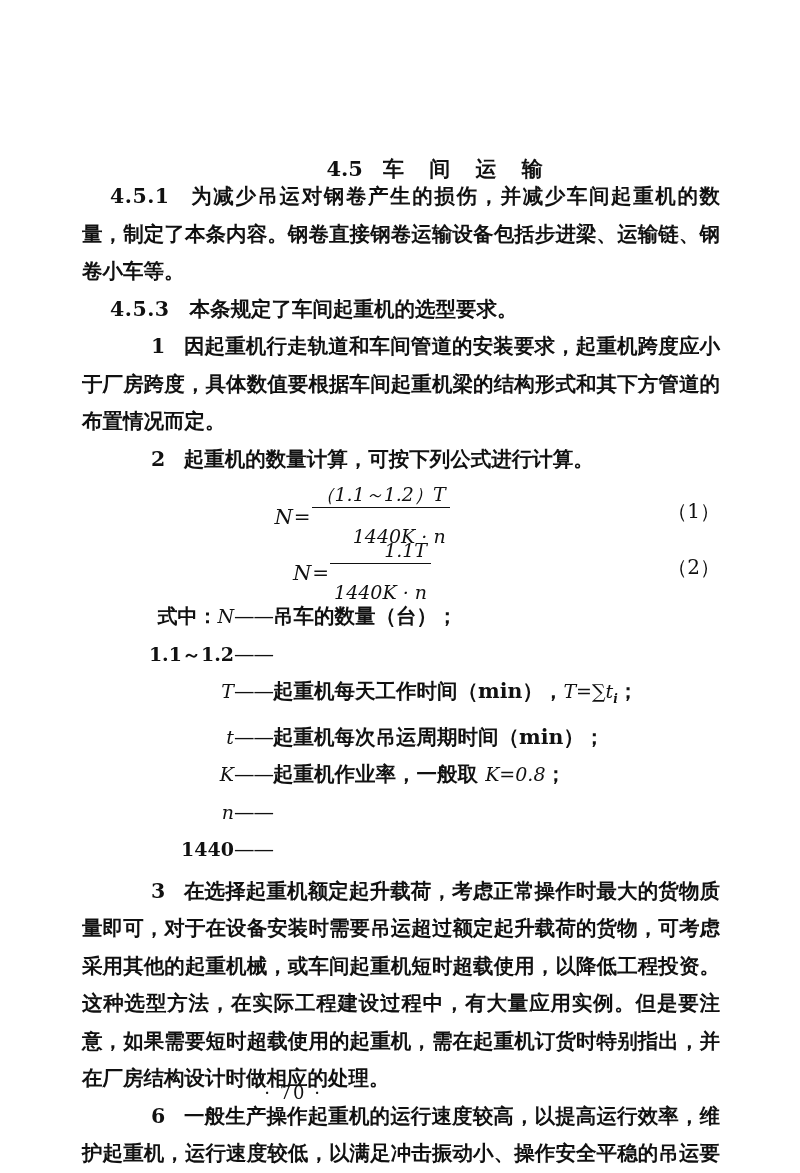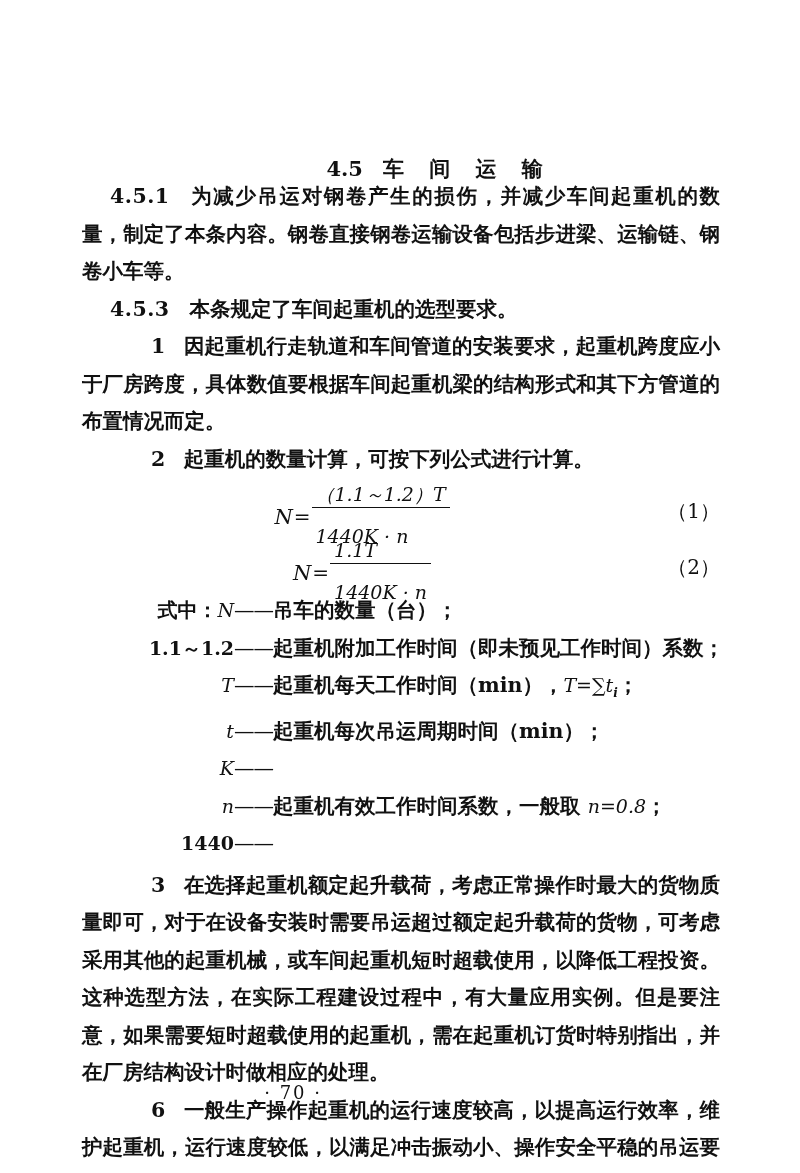--- a/index.html
+++ b/index.html
@@ -116,21 +116,21 @@
     font-size: 21px;
   }
   .eq .eqsign {
     vertical-align: middle;
     margin: 0 1px;
     font-size: 20px;
   }
   .frac {
     display: inline-block;
     vertical-align: middle;
-    text-align: left;
+    text-align: right;
     position: relative;
     top: -1px;
   }
   .frac .num,
   .frac .den {
     display: block;
     padding: 0 4px;
     font-size: 19px;
     line-height: 23px;
     white-space: nowrap;
@@ -235,55 +235,54 @@
       <div class="formula-num">（1）</div>
     </div>
 
     <div class="formula-row" style="margin-top:4px;">
       <div class="formula-center">
         <span class="eq"><span class="lhs">N</span><span class="eqsign">=</span><span class="frac"><span class="num it">1.1T</span><span class="den it">1440K · n</span></span></span>
       </div>
       <div class="formula-num">（2）</div>
     </div>
 
-    <div class="where-list" style="">
+    <div class="where-list" style="margin-top:6px;">
 
       <div class="where-line">
         <span class="where-sym first"><span>式中：</span><span class="mini-it">N</span></span>
           <span class="where-dash">——</span>
           <span class="where-def">吊车的数量（台）；</span>
       </div>
 
       <div class="where-line">
         <span class="where-sym mini">1.1～1.2</span>
           <span class="where-dash">——</span>
-          <span class="where-def">起重机附加工作时间（即未预见工作时间）系数；</span>
       </div>
 
       <div class="where-line">
         <span class="where-sym mini-it">T</span>
           <span class="where-dash">——</span>
           <span class="where-def"><span>起重机每天工作时间（min），</span><span class="mini-it">T=∑t</span><span class="sub">i</span><span>；</span></span>
       </div>
 
       <div class="where-line">
         <span class="where-sym mini-it">t</span>
           <span class="where-dash">——</span>
           <span class="where-def">起重机每次吊运周期时间（min）；</span>
       </div>
 
       <div class="where-line">
         <span class="where-sym mini-it">K</span>
           <span class="where-dash">——</span>
+          <span class="where-def"><span>起重机作业率，一般取 </span><span class="mini-it">K=0.8</span><span>；</span></span>
       </div>
 
       <div class="where-line">
         <span class="where-sym mini-it">n</span>
           <span class="where-dash">——</span>
-          <span class="where-def"><span>起重机有效工作时间系数，一般取 </span><span class="mini-it">n=0.8</span><span>；</span></span>
       </div>
 
       <div class="where-line">
         <span class="where-sym mini">1440</span>
           <span class="where-dash">——</span>
       </div>
 
     </div>
 
     <p class="para indent2" style="margin-top:4px;"><span class="clause-num">3</span><span class="item-gap"></span><span>在选择起重机额定起升载荷，考虑正常操作时最大的货物质量即可，对于在设备安装时需要吊运超过额定起升载荷的货物，可考虑采用其他的起重机械，或车间起重机短时超载使用，以降低工程投资。这种选型方法，在实际工程建设过程中，有大量应用实例。但是要注意，如果需要短时超载使用的起重机，需在起重机订货时特别指出，并在厂房结构设计时做相应的处理。</span></p>

